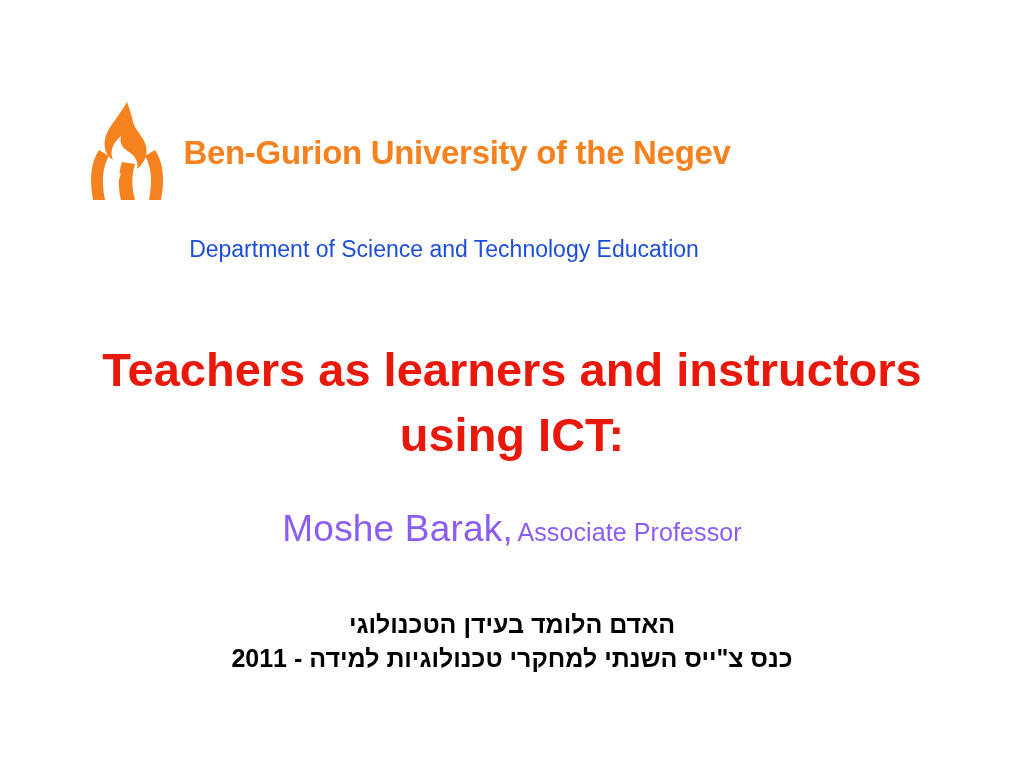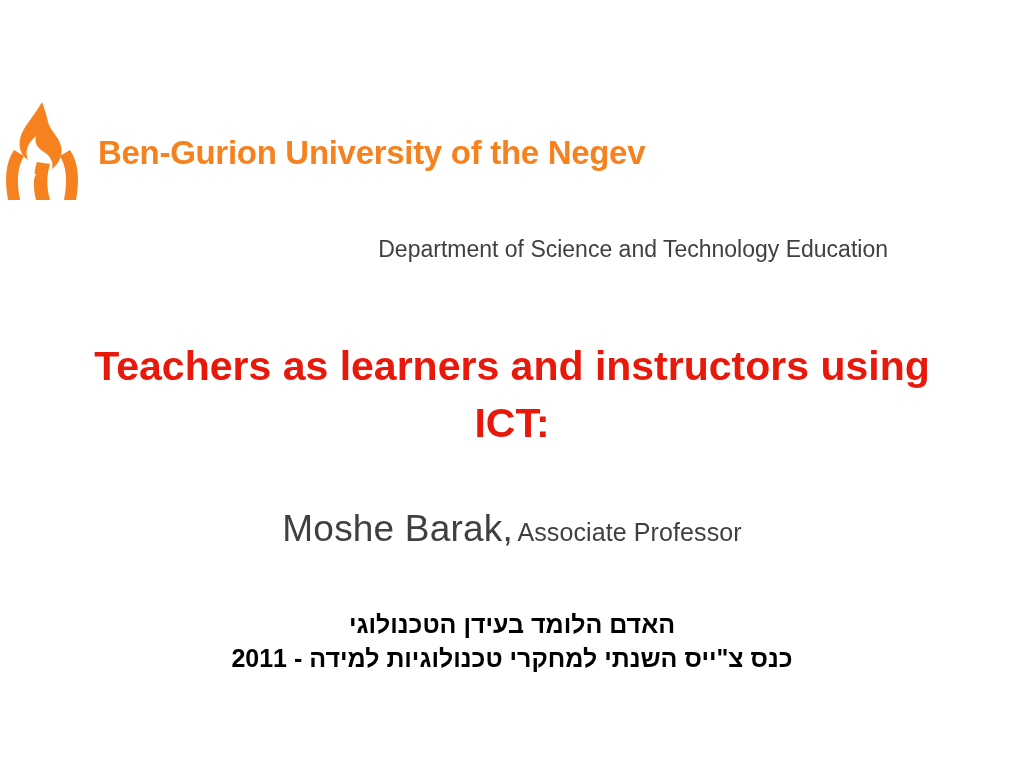--- a/index.html
+++ b/index.html
@@ -23,20 +23,21 @@
   }
 
   
   .logo-block {
     position: absolute;
     top: 100px;
     left: 0;
     width: 816px;
     display: flex;
     align-items: center;
+    justify-content: center;
   }
   .logo-mark {
     width: 86px;
     height: 104px;
     margin-right: 12px;
     flex: 0 0 auto;
   }
   .logo-text {
     font-family: "Liberation Sans", sans-serif;
     font-weight: bold;
@@ -46,48 +47,48 @@
     white-space: nowrap;
     line-height: 1;
   }
 
   
   .dept {
     position: absolute;
     top: 236px;
     left: 0;
     width: 888px;
-    text-align: right;
+    text-align: center;
     font-size: 23px;
-    color: #404040;
+    color: #1d4ed8;
     font-family: "Liberation Sans", sans-serif;
   }
 
   
   .title {
     position: absolute;
     top: 338px;
     left: 60px;
     width: 904px;
     text-align: center;
     color: #E8190B;
     font-weight: bold;
-    font-size: 41px;
+    font-size: 47px;
     line-height: 1.38;
     font-family: "Liberation Sans", sans-serif;
   }
 
   
   .author {
     position: absolute;
     top: 508px;
     left: 0;
     width: 1024px;
     text-align: center;
-    color: #404040;
+    color: #8b5cf6;
     font-family: "Liberation Sans", sans-serif;
   }
   .author .name {
     font-size: 37px;
     letter-spacing: 0.2px;
   }
   .author .role {
     font-size: 25px;
     letter-spacing: 0.1px;
   }

